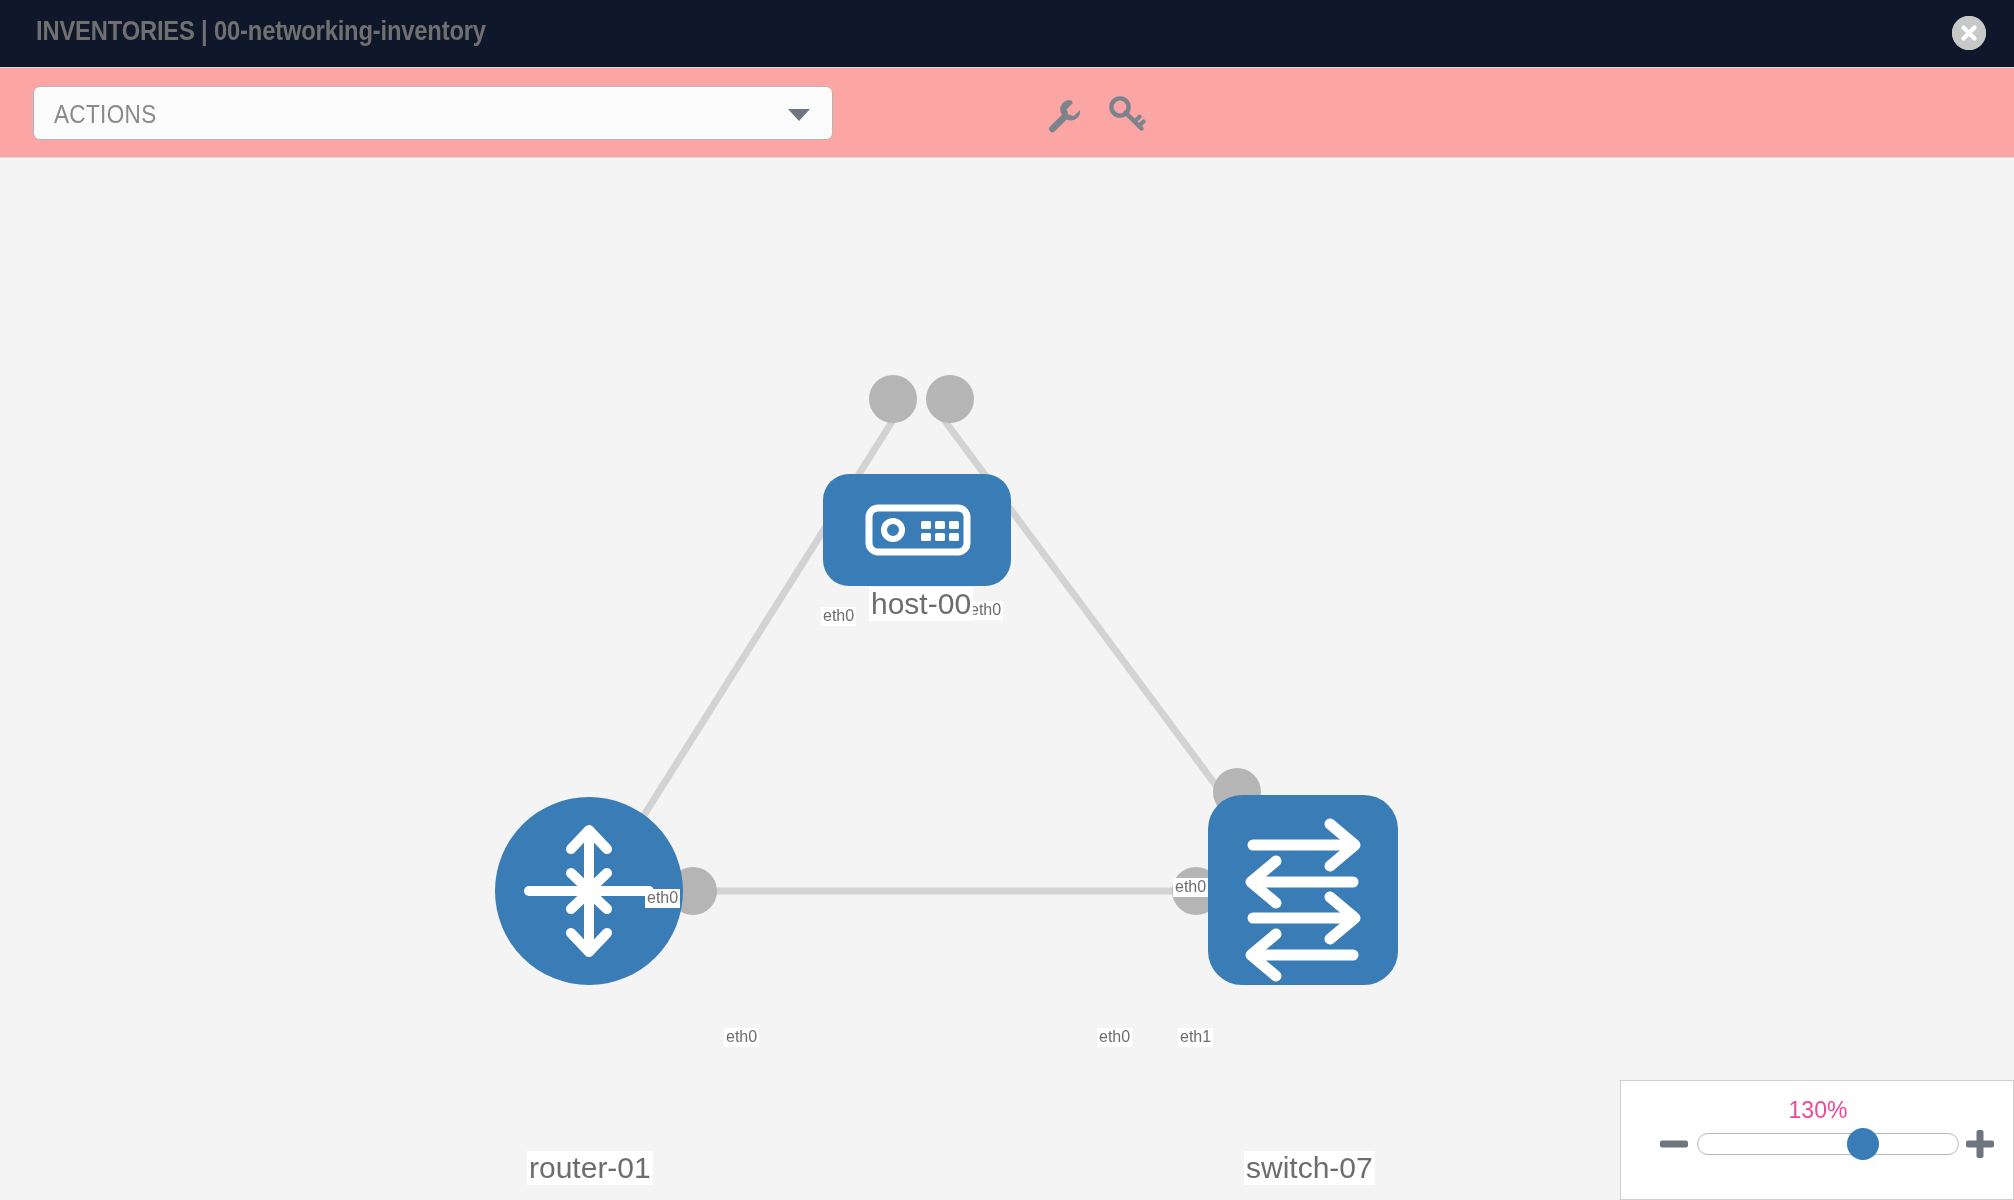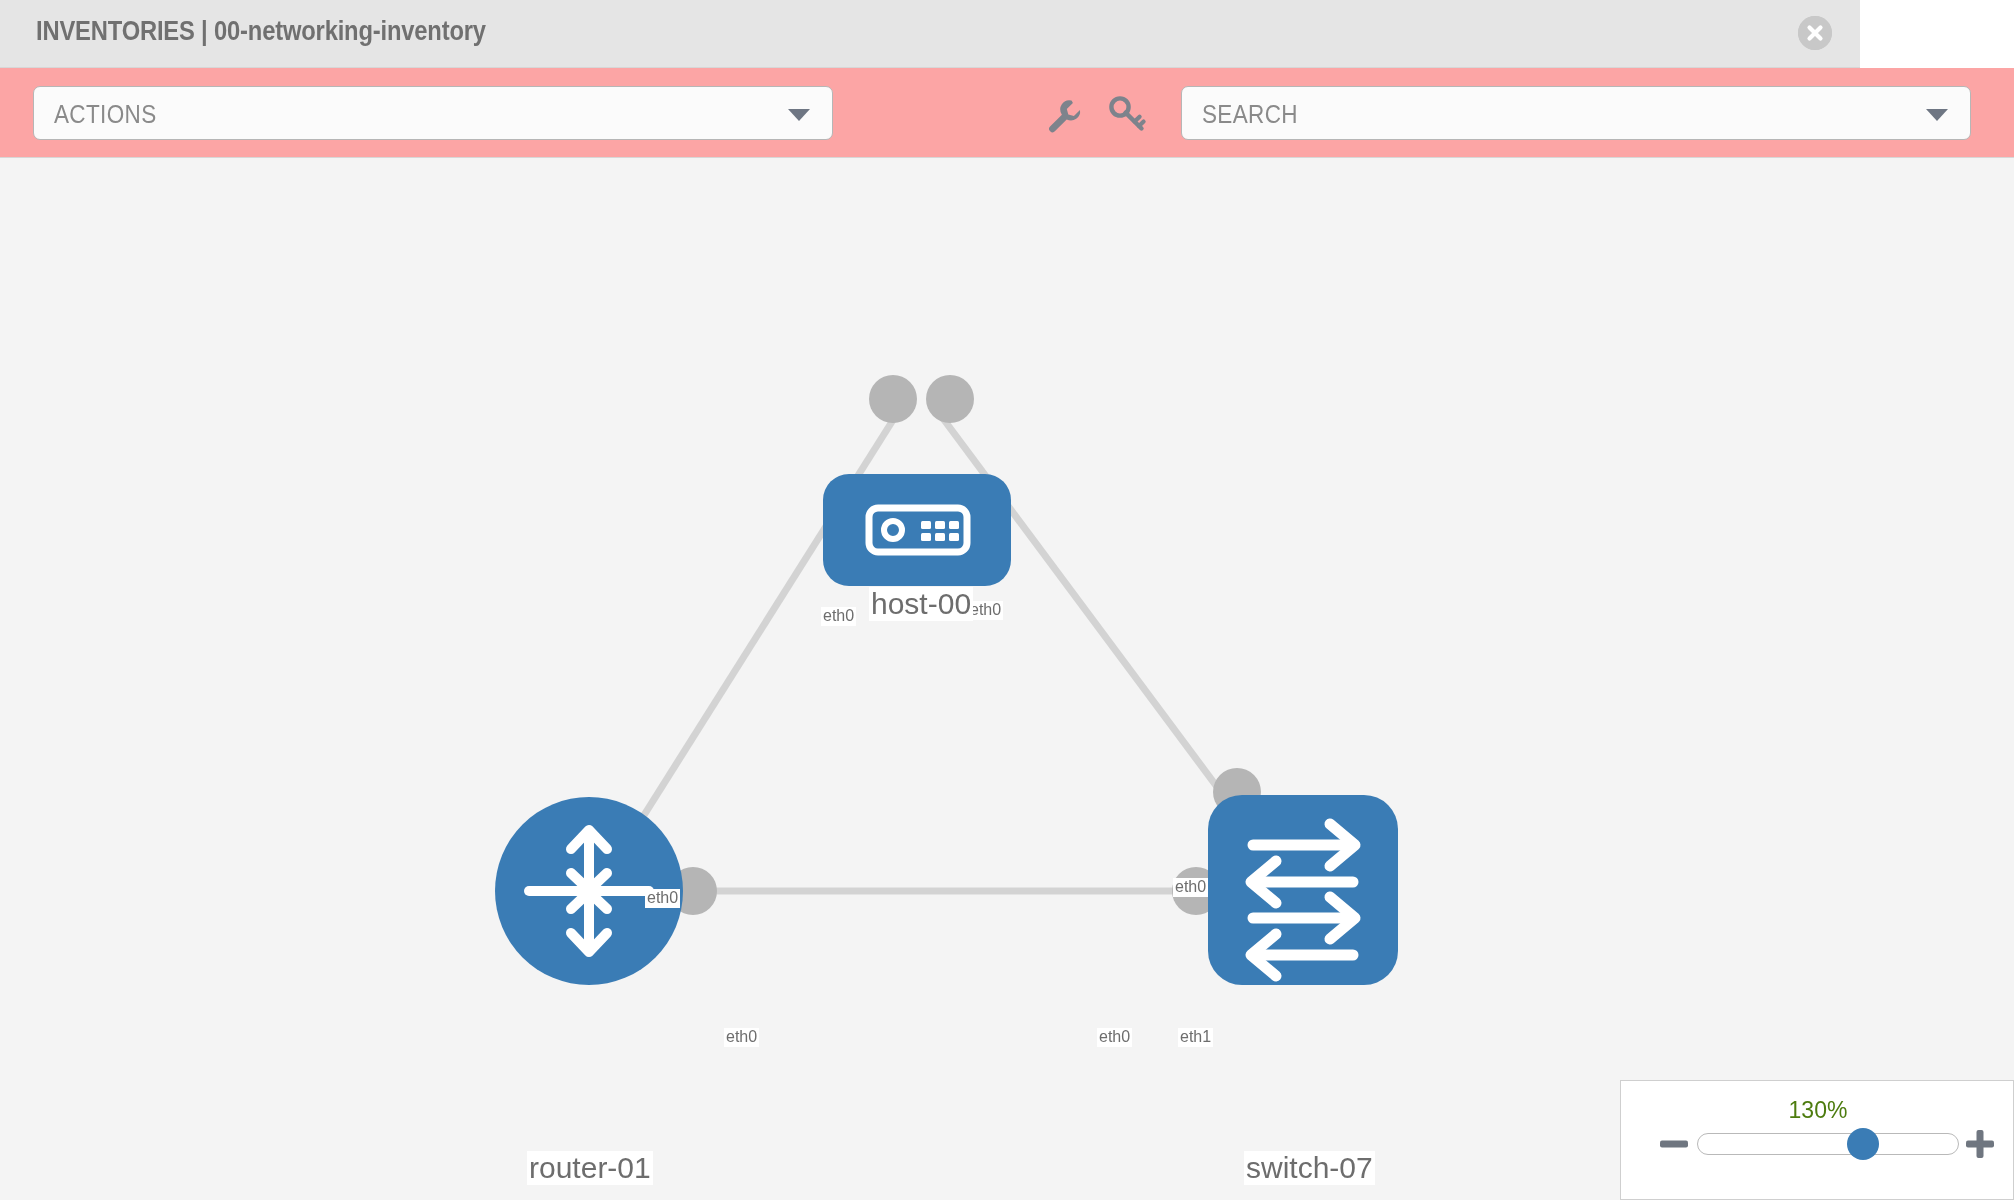--- a/index.html
+++ b/index.html
@@ -12,23 +12,23 @@
     height: 1200px;
     font-family: "Liberation Sans", sans-serif;
     overflow: hidden;
     position: relative;
   }
 
   
   .header {
     position: absolute;
     left: 0; top: 0;
-    width: 1860px;
+    width: 2014px;
     height: 68px;
-    background: #e5e5e5;
+    background: #0f172a;
     border-bottom: 1px solid #d7d7d7;
     box-sizing: border-box;
   }
   .header-title {
     position: absolute;
     left: 36px;
     top: 16px;
     font-size: 27px;
     font-weight: bold;
     color: #707070;
@@ -160,21 +160,21 @@
     border: 1px solid #cfcfcf;
     box-sizing: border-box;
   }
   .zoom-level {
     position: absolute;
     top: 16px;
     left: 0;
     width: 394px;
     text-align: center;
     font-size: 23px;
-    color: #4d7c0f;
+    color: #ec4899;
   }
   .zoom-minus, .zoom-plus {
     position: absolute;
     top: 46px;
     width: 34px;
     height: 34px;
     cursor: pointer;
   }
   .zoom-minus { left: 36px; }
   .zoom-plus  { right: 16px; }
@@ -229,24 +229,20 @@
 
   <div class="tool-icon key">
     <svg width="44" height="44" viewBox="0 0 44 44" aria-hidden="true">
       <circle cx="15" cy="15" r="8.6" fill="none" stroke="#7d838c" stroke-width="4.4"></circle>
       <path d="M20.6 20.6 L36.5 36.5" stroke="#7d838c" stroke-width="4.4" stroke-linecap="round"></path>
       <path d="M29.6 29.6 L34.6 24.8" stroke="#7d838c" stroke-width="4.2" stroke-linecap="round"></path>
       <path d="M34 34 L38.6 29.6" stroke="#7d838c" stroke-width="4.2" stroke-linecap="round"></path>
     </svg>
   </div>
 
-  <div class="search-select">
-    <span class="sel-label">SEARCH</span>
-    <span class="caret"></span>
-  </div>
 
 </div>
 
 <div class="canvas">
 
   <svg class="topology-svg" viewBox="0 0 2014 1042">
 
     <g>
       <line x1="905" y1="243" x2="600" y2="727" stroke="#d3d3d3" stroke-width="7"></line>
       <line x1="930" y1="243" x2="1290" y2="727" stroke="#d3d3d3" stroke-width="7"></line>

